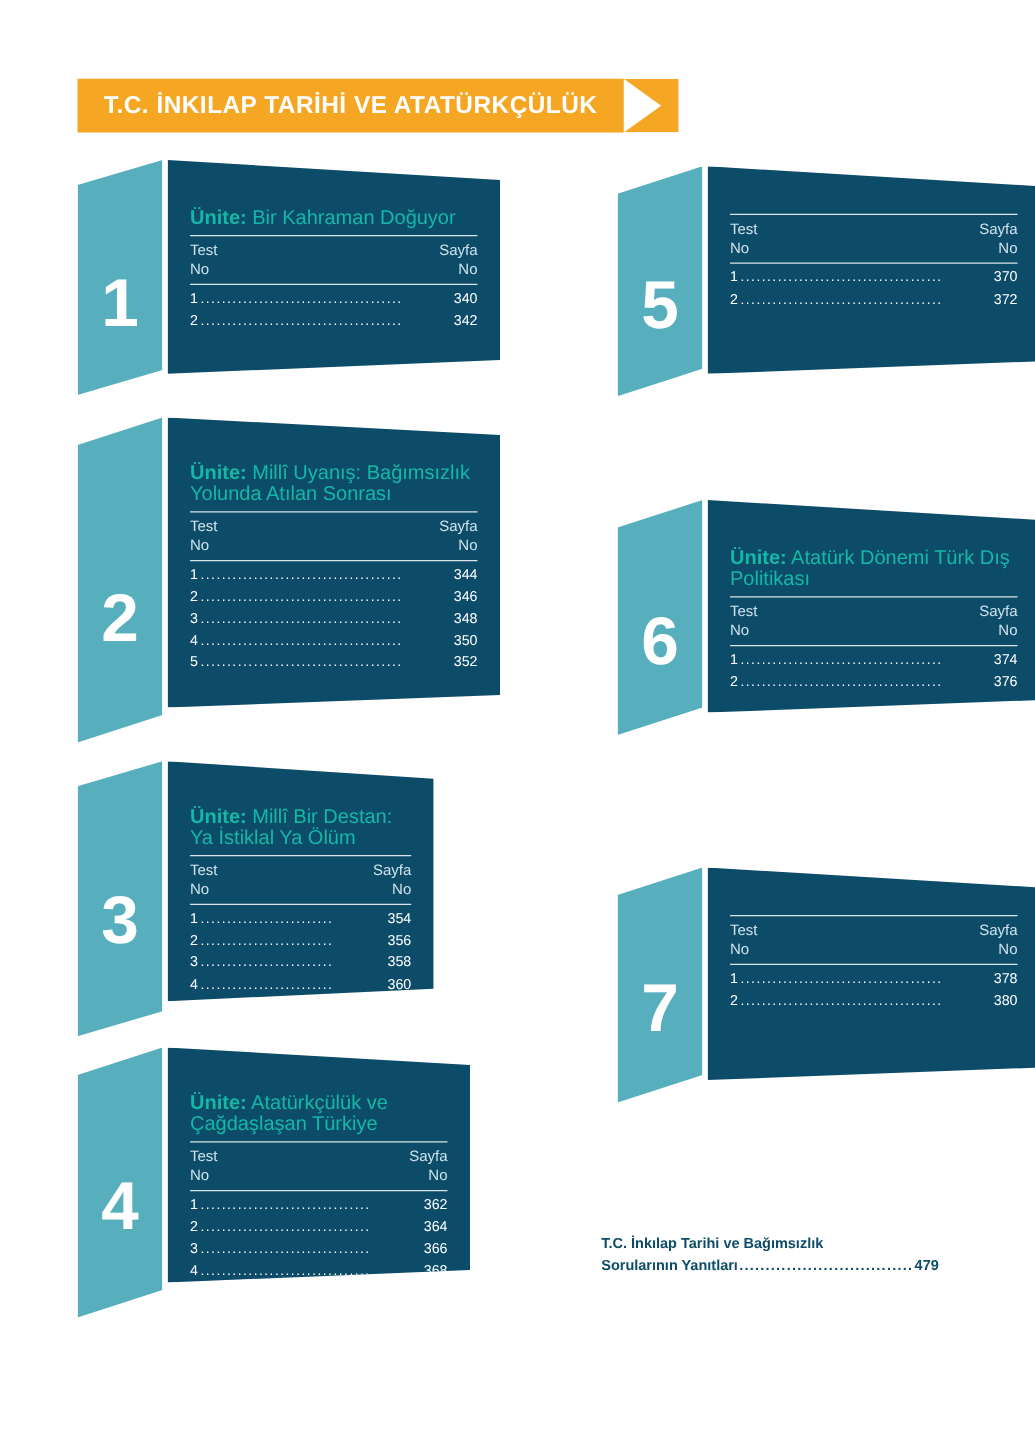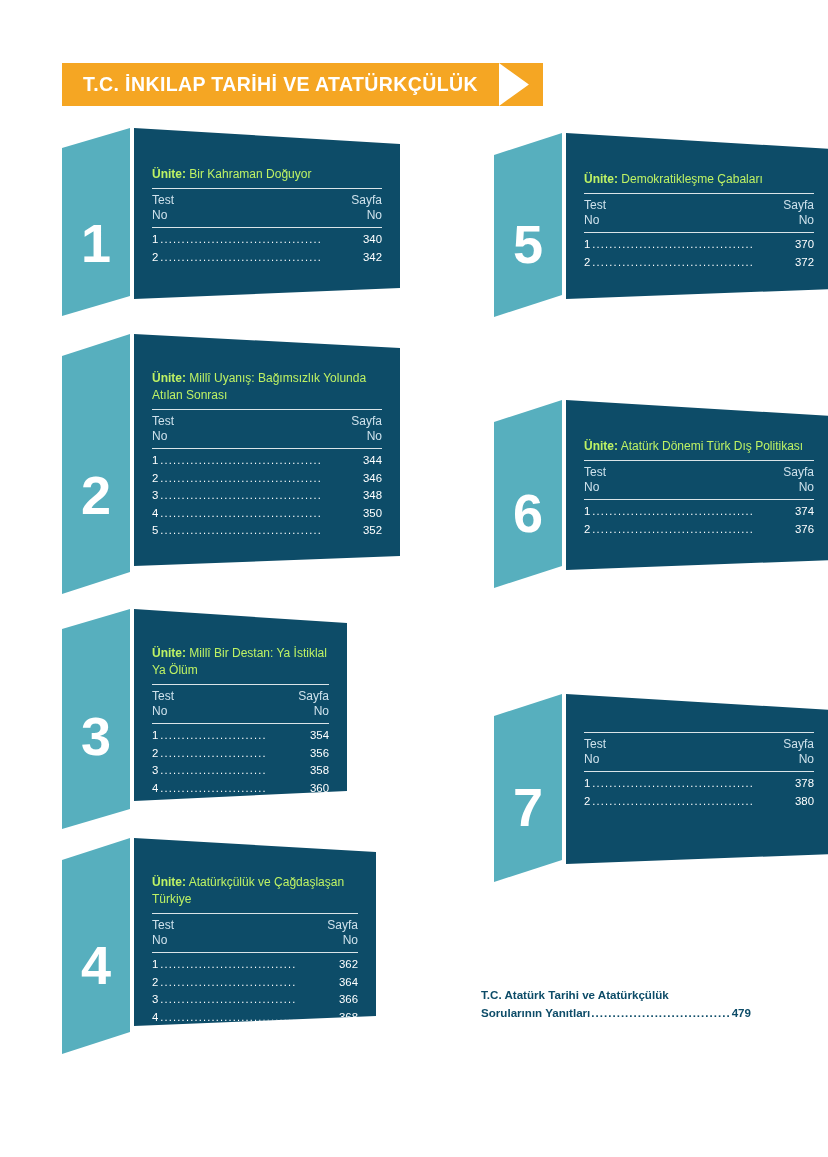--- a/index.html
+++ b/index.html
@@ -80,22 +80,22 @@
   }
   .card .front-inner {
     position: absolute;
     left: 0;
     top: 0;
     right: 0;
     padding: 0 18px;
   }
 
   .unit-title {
-    color: #bef264;
-    font-size: 12px;
+    color: #14b8a6;
+    font-size: 16px;
     line-height: 17px;
     font-weight: normal;
     padding-bottom: 5px;
   }
   .unit-title b { font-weight: bold; }
 
   .rule {
     height: 1px;
     background: #ffffff;
     opacity: 0.85;
@@ -324,21 +324,20 @@
             </div>
           </div>
         </div>
       </div>
     </div>
     <div class="card" style="left: 494px; top: 133px; width: 338px; height: 190px;">
       <div class="side" style="top: 0px; height: 190px; clip-path: polygon(0px 11.5789%, 100% 0%, 100% 85.2632%, 0px 96.8421%);"></div>
       <div class="side-num" style="top: 84px;">5</div>
       <div class="front" style="width: 266px; height: 172px; clip-path: polygon(0px 0%, 100% 9.30233%, 100% 90.6977%, 0px 96.5116%);">
         <div class="front-inner" style="top: 38px;">
-          <div class="unit-title"><b>Ünite:</b> <span>Demokratikleşme Çabaları</span></div>
           <div class="rule"></div>
           <div class="col-head" style="padding: 4px 0px 0px;">
             <span class="cl">Test</span>
             <span class="cr">Sayfa</span>
           </div>
           <div class="col-head" style="padding: 0px 0px 4px;">
             <span class="cl">No</span>
             <span class="cr">No</span>
           </div>
           <div class="rule"></div>
@@ -414,19 +413,19 @@
               <span class="dots">....................................................................</span>
               <span class="pno">380</span>
             </div>
           </div>
         </div>
       </div>
     </div>
   </div>
 
 <div class="answers">
-  <div class="l1">T.C. Atatürk Tarihi ve Atatürkçülük</div>
+  <div class="l1">T.C. İnkılap Tarihi ve Bağımsızlık</div>
   <div class="l2">
     <span>Sorularının Yanıtları</span>
     <span class="dots">....................................................................</span>
     <span>479</span>
   </div>
 </div>
 
 </body></html>

